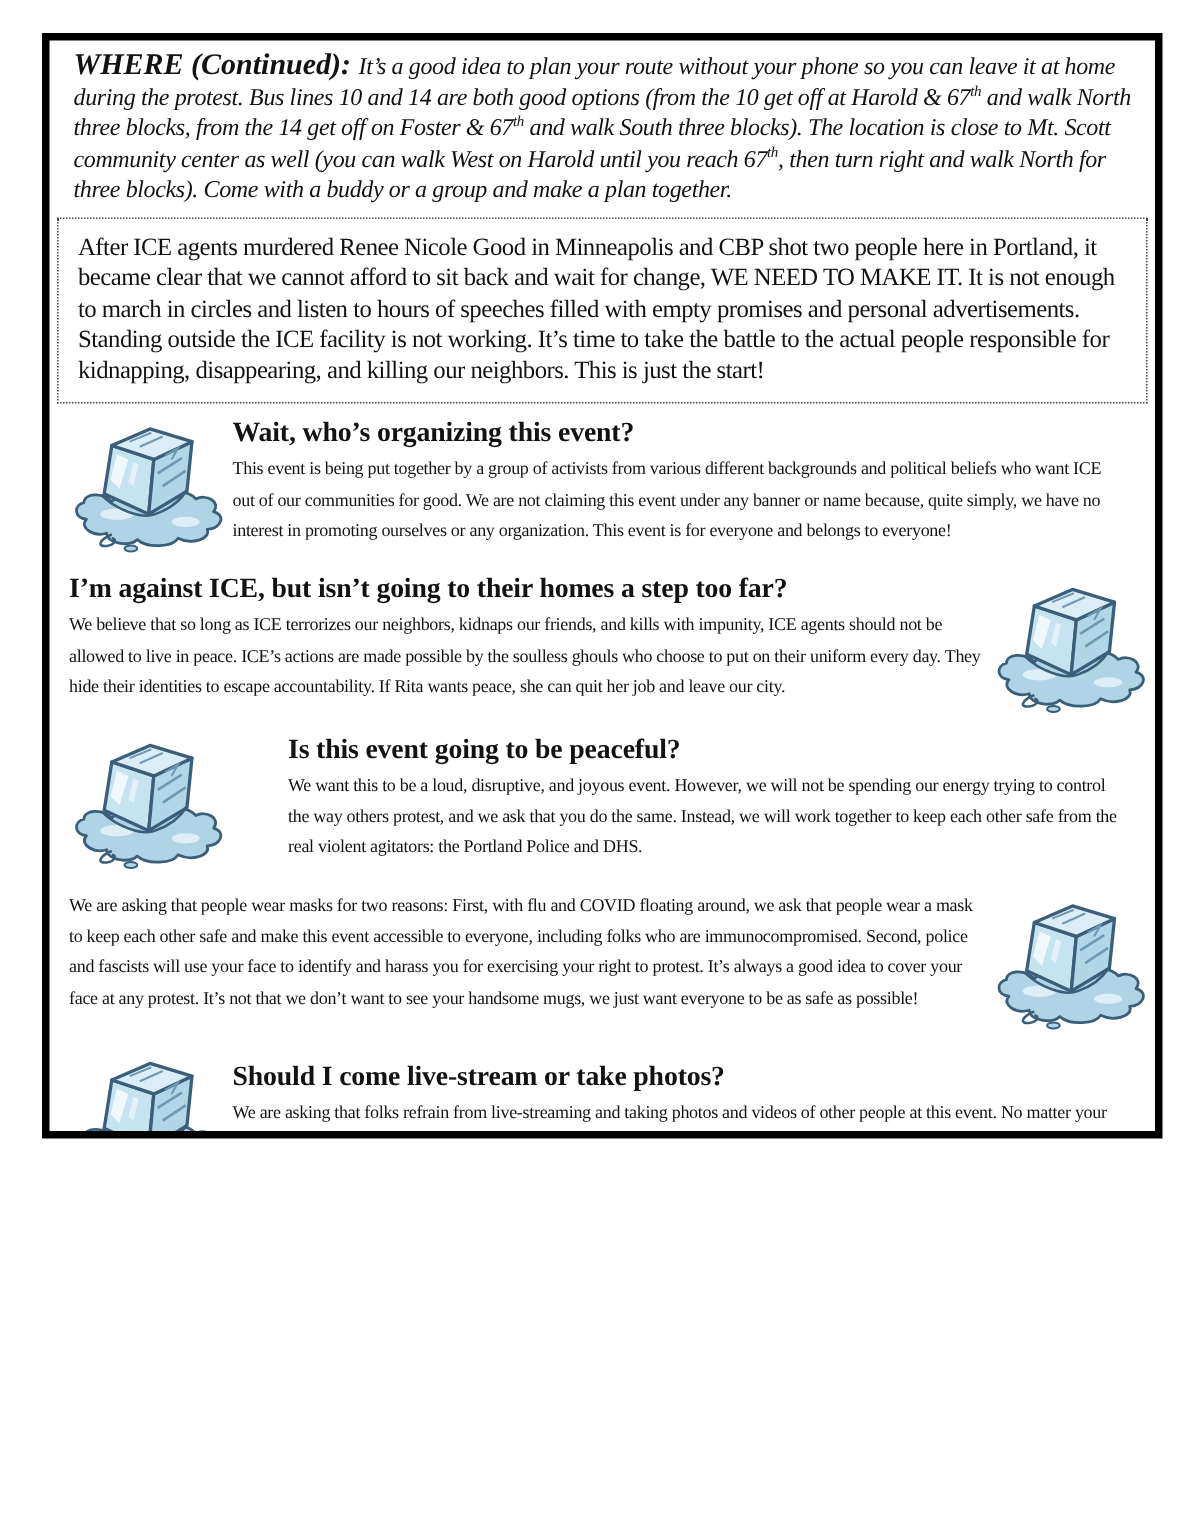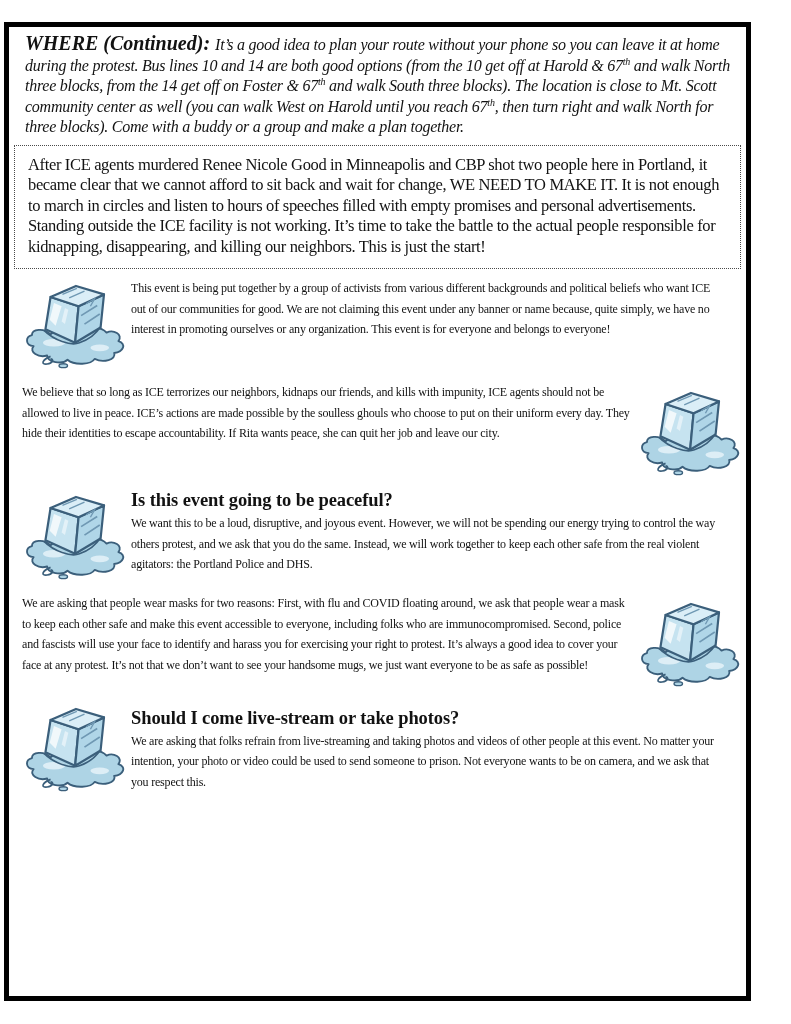--- a/index.html
+++ b/index.html
@@ -6,22 +6,22 @@
   body {
     width: 791px; height: 1024px;
     background: #ffffff;
     font-family: "Liberation Serif", serif;
     color: var(--text, #121212);
     position: relative;
     overflow: hidden;
   }
   .frame {
     position: absolute;
-    left: 4px; top: 22px;
-    width: 747px; height: 979px;
+    left: 28px; top: 22px;
+    width: 747px; height: 737px;
     box-sizing: border-box;
     border: 5px solid var(--border, #000);
     background: #fff;
     overflow: hidden;
   }
   
   .where {
     margin: 6px 14px 0 16px;
     font-style: italic;
     font-size: 16px;
@@ -115,36 +115,38 @@
     <p>After ICE agents murdered Renee Nicole Good in Minneapolis and CBP shot two people here in Portland, it became clear that we cannot afford to sit back and wait for change, WE NEED TO MAKE IT. It is not enough to march in circles and listen to hours of speeches filled with empty promises and personal advertisements. Standing outside the ICE facility is not working. It’s time to take the battle to the actual people responsible for kidnapping, disappearing, and killing our neighbors. This is just the start!</p>
   </div>
 
   <div class="qa icon-left" style="margin-top:9px;">
     <div class="qa-icon">
       <svg class="cube" viewBox="0 0 120 112">
           <use href="#icecube"></use>
         </svg>
     </div>
     <div class="qa-text">
+      <h2>Wait, who’s organizing this event?</h2>
       <p>This event is being put together by a group of activists from various different backgrounds and political beliefs who want ICE out of our communities for good. We are not claiming this event under any banner or name because, quite simply, we have no interest in promoting ourselves or any organization. This event is for everyone and belongs to everyone!</p>
     </div>
   </div>
 
   <div class="qa icon-right" style="margin-top:7px;">
     <div class="qa-text">
+      <h2>I’m against ICE, but isn’t going to their homes a step too far?</h2>
       <p>We believe that so long as ICE terrorizes our neighbors, kidnaps our friends, and kills with impunity, ICE agents should not be allowed to live in peace. ICE’s actions are made possible by the soulless ghouls who choose to put on their uniform every day.  They hide their identities to escape accountability. If Rita wants peace, she can quit her job and leave our city.</p>
     </div>
     <div class="qa-icon">
       <svg class="cube" viewBox="0 0 120 112">
           <use href="#icecube"></use>
         </svg>
     </div>
   </div>
 
-  <div class="qa icon-left" style="margin-top:7px;">
+  <div class="qa icon-left" style="margin-top:7px;gap:37px;">
     <div class="qa-icon">
       <svg class="cube" viewBox="0 0 120 112">
           <use href="#icecube"></use>
         </svg>
     </div>
     <div class="qa-text">
       <h2>Is this event going to be peaceful?</h2>
       <p>We want this to be a loud, disruptive, and joyous event. However, we will not be spending our energy trying to control the way others protest, and we ask that you do the same. Instead, we will work together to keep each other safe from the real violent agitators: the Portland Police and DHS.</p>
     </div>
   </div>

